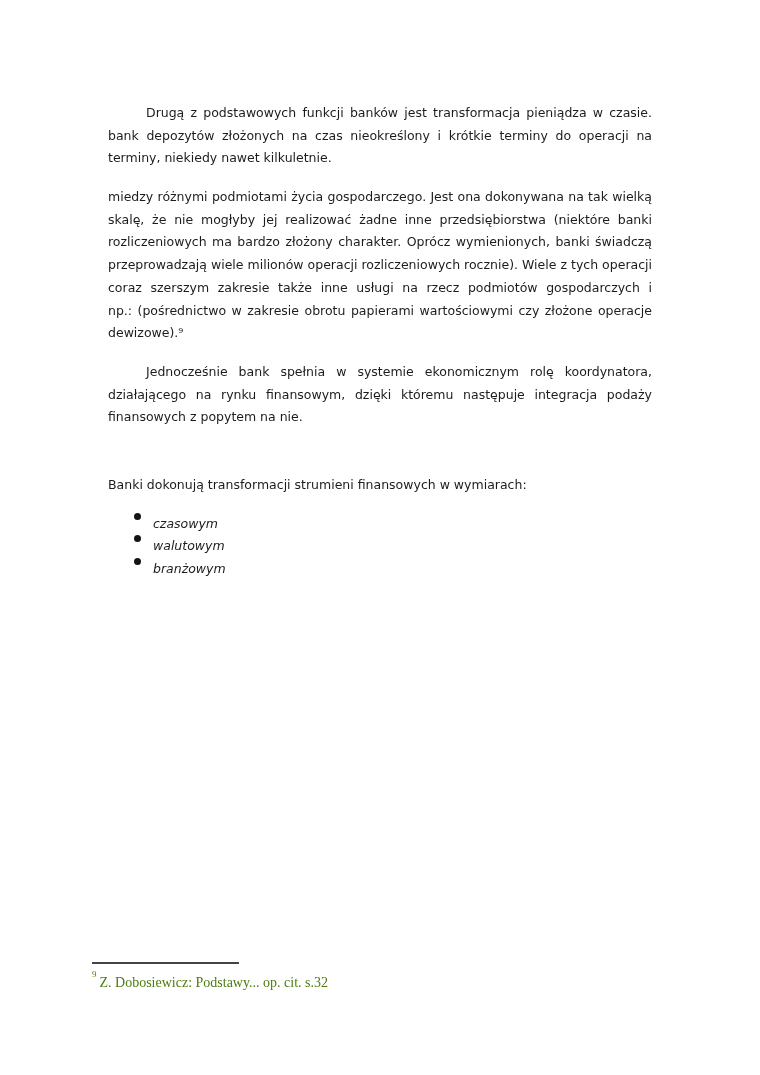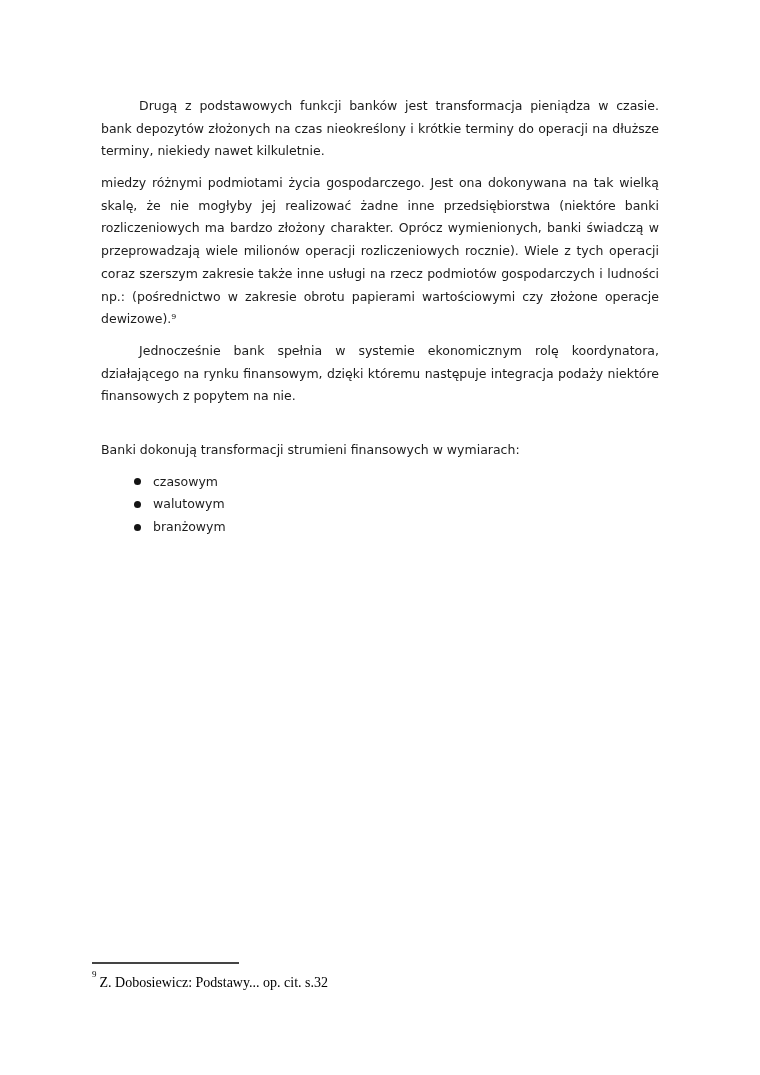--- a/index.html
+++ b/index.html
@@ -16,21 +16,21 @@
     font-family: "DejaVu Sans", sans-serif;
     color: #1c1c1c;
   }
   .content {
     position: absolute;
     left: 92px;
     top: 86px;
     width: 576px;
   }
   .para {
-    margin: 9px;
+    margin: 16px;
     padding: 0;
   }
   .line {
     font-size: 12.5px;
     line-height: 22.7px;
     height: 22.7px;
     overflow: hidden;
     text-align: justify;
     text-align-last: justify;
     white-space: normal;
@@ -42,23 +42,24 @@
     text-align-last: left;
   }
   .spacer {
     height: 13px;
   }
   .bullets {
     margin-top: 4px;
   }
   .bullet-item {
     display: flex;
-    align-items: center;
+    align-items: flex-start;
     height: 22.7px;
     padding-left: 42px;
+    font-style: italic;
   }
   .bullet-dot {
     width: 7px;
     height: 7px;
     border-radius: 50%;
     background: #141414;
     margin-right: 12px;
     flex: 0 0 auto;
   }
   .bullet-label {
@@ -74,21 +75,21 @@
   }
   .footnote-rule {
     width: 147px;
     height: 2px;
     background: #444444;
   }
   .footnote-line {
     margin-top: 5px;
     font-size: 14px;
     line-height: 19px;
-    color: #000000;
+    color: #4d7c0f;
   }
   .footnote-marker {
     font-size: 9px;
     position: relative;
     top: -4.5px;
     margin-right: 3px;
   }
 </style>
 </head>
 <body>

